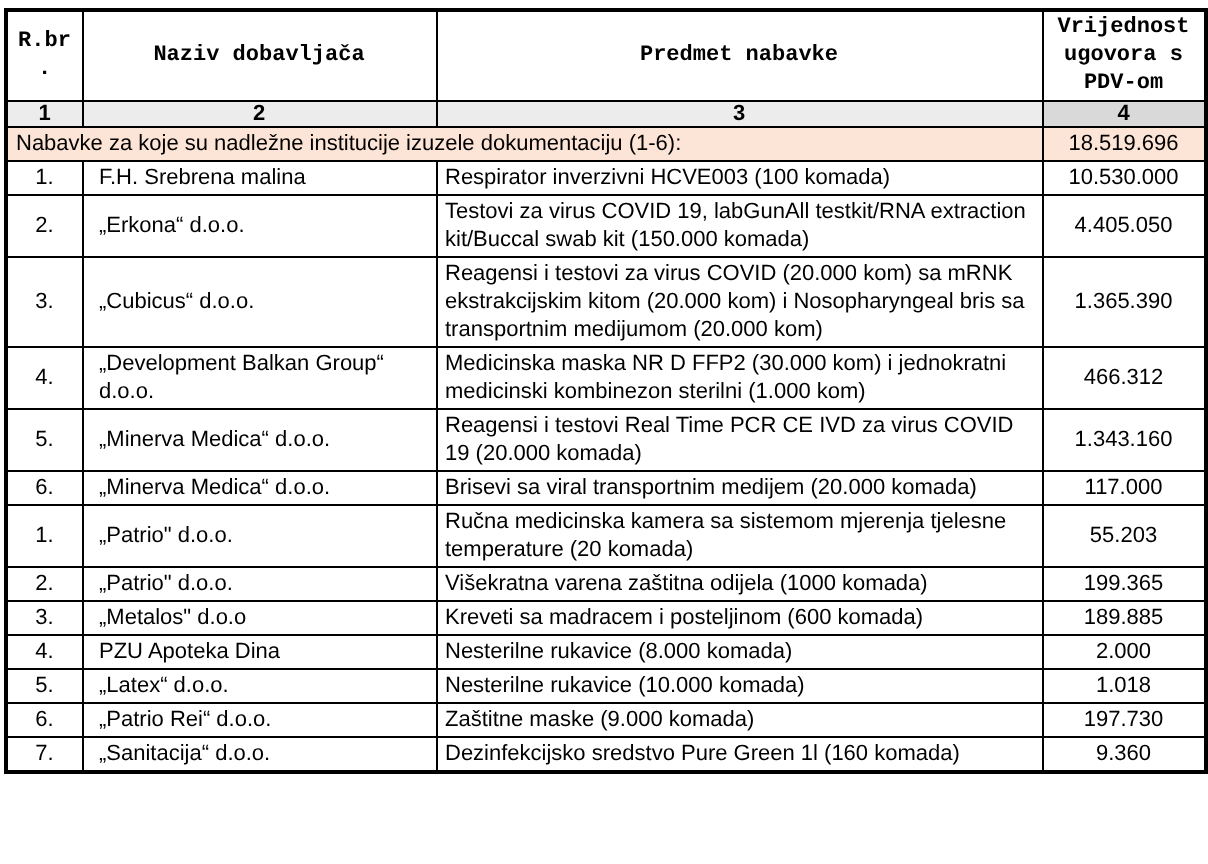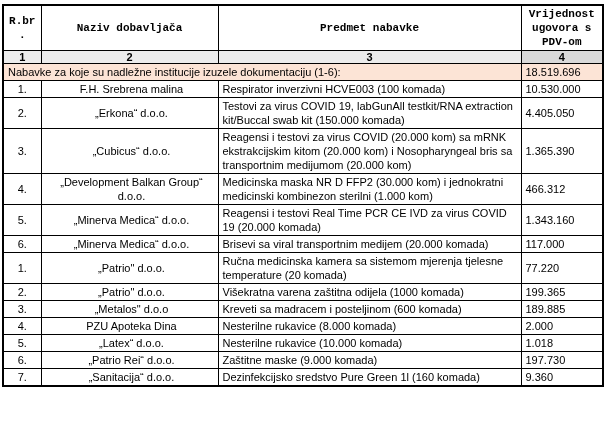--- a/index.html
+++ b/index.html
@@ -61,24 +61,23 @@
     background: #ffffff;
   }
   tr.single td {
     height: 14px;
   }
   td.rbr {
     text-align: center;
   }
   td.supplier {
     padding-left: 8px;
-    text-align: center;
   }
   td.val {
-    text-align: left;
+    text-align: center;
   }
 </style>
 </head>
 <body>
 
 <div class="page">
   <table class="proc">
     <colgroup>
       <col style="width:38px">
       <col style="width:177px">
@@ -139,21 +138,21 @@
         <td class="rbr">6.</td>
         <td class="supplier">„Minerva Medica“ d.o.o.</td>
         <td class="subject">Brisevi sa viral transportnim medijem (20.000 komada)</td>
         <td class="val">117.000</td>
       </tr>
 
       <tr class="data">
         <td class="rbr">1.</td>
         <td class="supplier">„Patrio" d.o.o.</td>
         <td class="subject">Ručna medicinska kamera sa sistemom mjerenja tjelesne temperature (20 komada)</td>
-        <td class="val">77.220</td>
+        <td class="val">55.203</td>
       </tr>
       <tr class="data single">
         <td class="rbr">2.</td>
         <td class="supplier">„Patrio" d.o.o.</td>
         <td class="subject">Višekratna varena zaštitna odijela (1000 komada)</td>
         <td class="val">199.365</td>
       </tr>
       <tr class="data single">
         <td class="rbr">3.</td>
         <td class="supplier">„Metalos" d.o.o</td>

